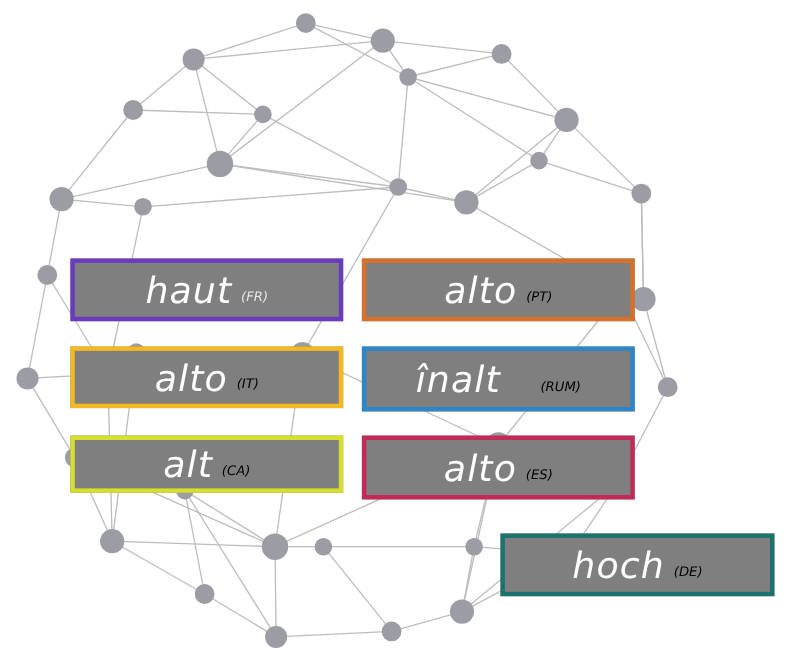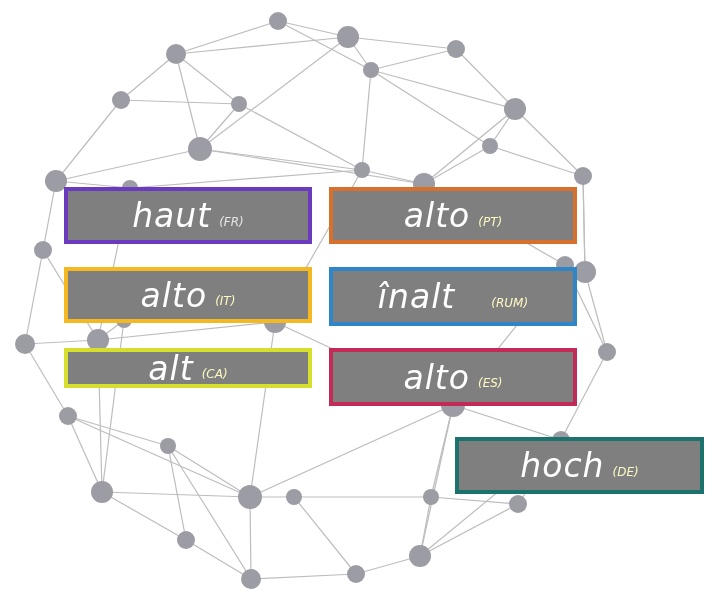--- a/index.html
+++ b/index.html
@@ -5,25 +5,26 @@
   html, body { margin: 0; padding: 0; background: #ffffff; }
   body { width: 717px; height: 600px; position: relative; overflow: hidden; font-family: "DejaVu Sans", sans-serif; }
   #network { position: absolute; left: 0; top: 0; width: 717px; height: 600px; }
   .word-box {
     position: absolute;
     box-sizing: border-box;
     background: #7f7f7f;
     border: 4px solid #4c1d95;
     display: flex; align-items: center; justify-content: center;
     white-space: nowrap;
+    margin-top: 48px;
   }
   .word { font-style: italic; font-weight: 300; color: #ffffff; font-size: 33px; letter-spacing: 1px; font-family: "DejaVu Sans", sans-serif; }
   .code { font-style: italic; font-size: 12px; margin-left: 8px; margin-top: 12px; font-family: "DejaVu Sans", sans-serif; }
   .code.light { color: #e6e6e6; text-align: right; }
-  .code.dark { color: #fef9c3; }
+  .code.dark { color: #000000; }
 </style>
 </head>
 <body>
 
 <svg id="network" viewBox="0 0 717 600">
     <line x1="278" y1="21" x2="348" y2="37" stroke="#bdbdbd" stroke-width="1.2"></line>
     <line x1="278" y1="21" x2="176" y2="54" stroke="#bdbdbd" stroke-width="1.2"></line>
     <line x1="278" y1="21" x2="371" y2="70" stroke="#bdbdbd" stroke-width="1.2"></line>
     <line x1="348" y1="37" x2="456" y2="49" stroke="#bdbdbd" stroke-width="1.2"></line>
     <line x1="348" y1="37" x2="176" y2="54" stroke="#bdbdbd" stroke-width="1.2"></line>
@@ -146,21 +147,21 @@
     <span class="code dark">(PT)</span>
   </div>
   <div class="word-box" style="left: 64px; top: 267px; width: 248px; height: 56px; border-color: rgb(244, 185, 33);">
     <span class="word">alto</span>
     <span class="code dark">(IT)</span>
   </div>
   <div class="word-box" style="left: 329px; top: 267px; width: 248px; height: 59px; border-color: rgb(46, 134, 200); gap: 28px;">
     <span class="word">înalt</span>
     <span class="code dark">(RUM)</span>
   </div>
-  <div class="word-box" style="left: 64px; top: 348px; width: 248px; height: 40px; border-color: rgb(214, 223, 43);">
+  <div class="word-box" style="left: 64px; top: 348px; width: 248px; height: 52px; border-color: rgb(214, 223, 43);">
     <span class="word">alt</span>
     <span class="code dark">(CA)</span>
   </div>
   <div class="word-box" style="left: 329px; top: 348px; width: 248px; height: 58px; border-color: rgb(196, 42, 87);">
     <span class="word">alto</span>
     <span class="code dark">(ES)</span>
   </div>
   <div class="word-box" style="left: 455px; top: 437px; width: 249px; height: 57px; border-color: rgb(28, 115, 109);">
     <span class="word">hoch</span>
     <span class="code dark">(DE)</span>

